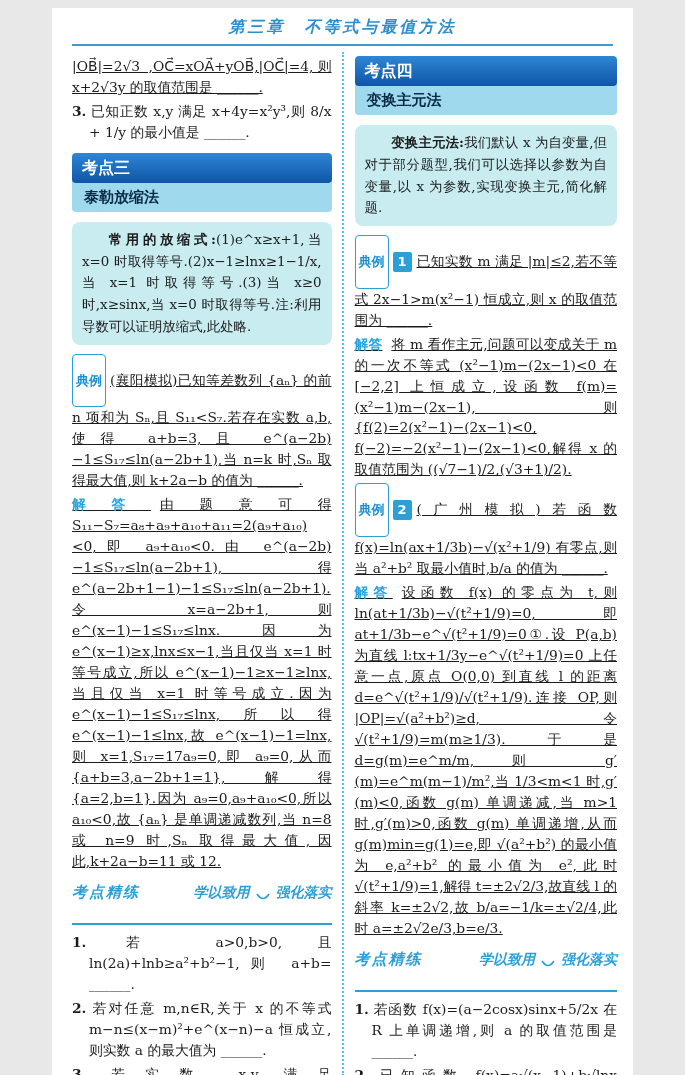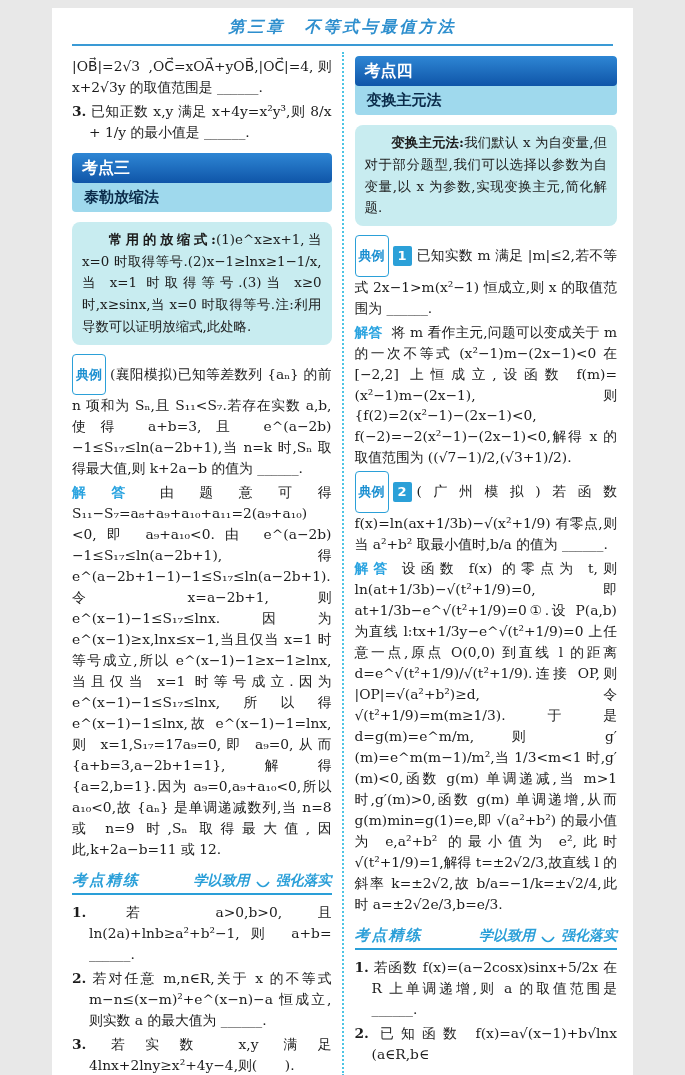--- a/index.html
+++ b/index.html
@@ -12,21 +12,21 @@
   .page-header { padding-top:9px; }
   .chapter-title {
     text-align:center; color:#2e8fce; font-weight:bold; font-style:italic;
     font-size:16px; letter-spacing:3px;
   }
   .header-rule { border-top:2px solid #3a9ad5; margin:6px 20px 0 20px; }
   .columns { display:flex; padding:6px 16px 0 18px; height:1030px; }
   .col { width:50%; font-size:13.8px; line-height:1.52; text-align:justify; }
   .col-left { padding:2px 10px 0 2px; border-right:2px dotted #4cc4e4; }
   .col-right { padding:2px 0 0 11px; }
-  p.math-p { margin:2px 0 3px 0; }
+  p.math-p { margin:2px 0 3px 0;text-decoration:underline; }
   .exercise { padding-left:17px; text-indent:-17px; margin:3px 0; }
   .q-num { font-weight:bold; margin-right:4px; }
   .option-line { padding-left:17px; margin:2px 0; }
   .kaodian {
     display:flex; align-items:stretch; background:#9fd9ed; border-radius:4px;
     overflow:hidden; margin:10px 0 10px 0;flex-direction:column;
   }
   .kd-badge {
     background:linear-gradient(180deg,#2e86d4 0%,#0f55a8 100%);
     color:#ffffff; font-weight:bold; font-size:16px; padding:3px 10px;
@@ -36,34 +36,34 @@
     padding:3px 12px; font-weight:bold; color:#0a2b4a; font-size:15px;
     font-family:"DejaVu Sans","Liberation Sans",sans-serif;
   }
   .note-box {
     background:#c8ecf0; border-radius:8px; padding:7px 10px; margin:8px 0 9px 0;
     font-size:13.4px; line-height:1.62; text-indent:2em;
   }
   .note-lead { font-weight:bold; }
   .ex-badge {
     display:inline-block; border:1.5px solid #2ba0d8; color:#1a8fd1;
-    font-weight:bold; padding:10px 3px; border-radius:4px; font-size:13px;
+    font-weight:bold; padding:16px 3px; border-radius:4px; font-size:13px;
     text-indent:0; margin-right:4px;
     font-family:"DejaVu Sans","Liberation Sans",sans-serif;
   }
   .ex-num {
     display:inline-block; background:#2ba0d8; color:#ffffff; font-weight:bold;
     padding:0 5px; margin-right:5px; font-size:13px; border-radius:2px;
     font-family:"DejaVu Sans","Liberation Sans",sans-serif;
   }
   .answer-label { color:#29a3e0; font-weight:bold; margin-right:9px;
     font-family:"DejaVu Sans","Liberation Sans",sans-serif; }
   .practice-row {
     display:flex; justify-content:space-between; align-items:flex-end;
-    border-bottom:2px solid #2a9fd8; padding-bottom:2px; margin:9px 0 7px 0;
+    border-bottom:2px solid #2a9fd8; padding-bottom:20px; margin:9px 0 7px 0;
     color:#2a9fd8; font-weight:bold; font-style:italic; font-size:15px;
   }
   .practice-title { letter-spacing:2px; }
   .practice-slogans { display:flex; align-items:flex-end; gap:6px; font-size:14px; }
   .wavy { position:relative; top:5px; }
 </style>
 </head>
 <body>
 
 <div class="page">

